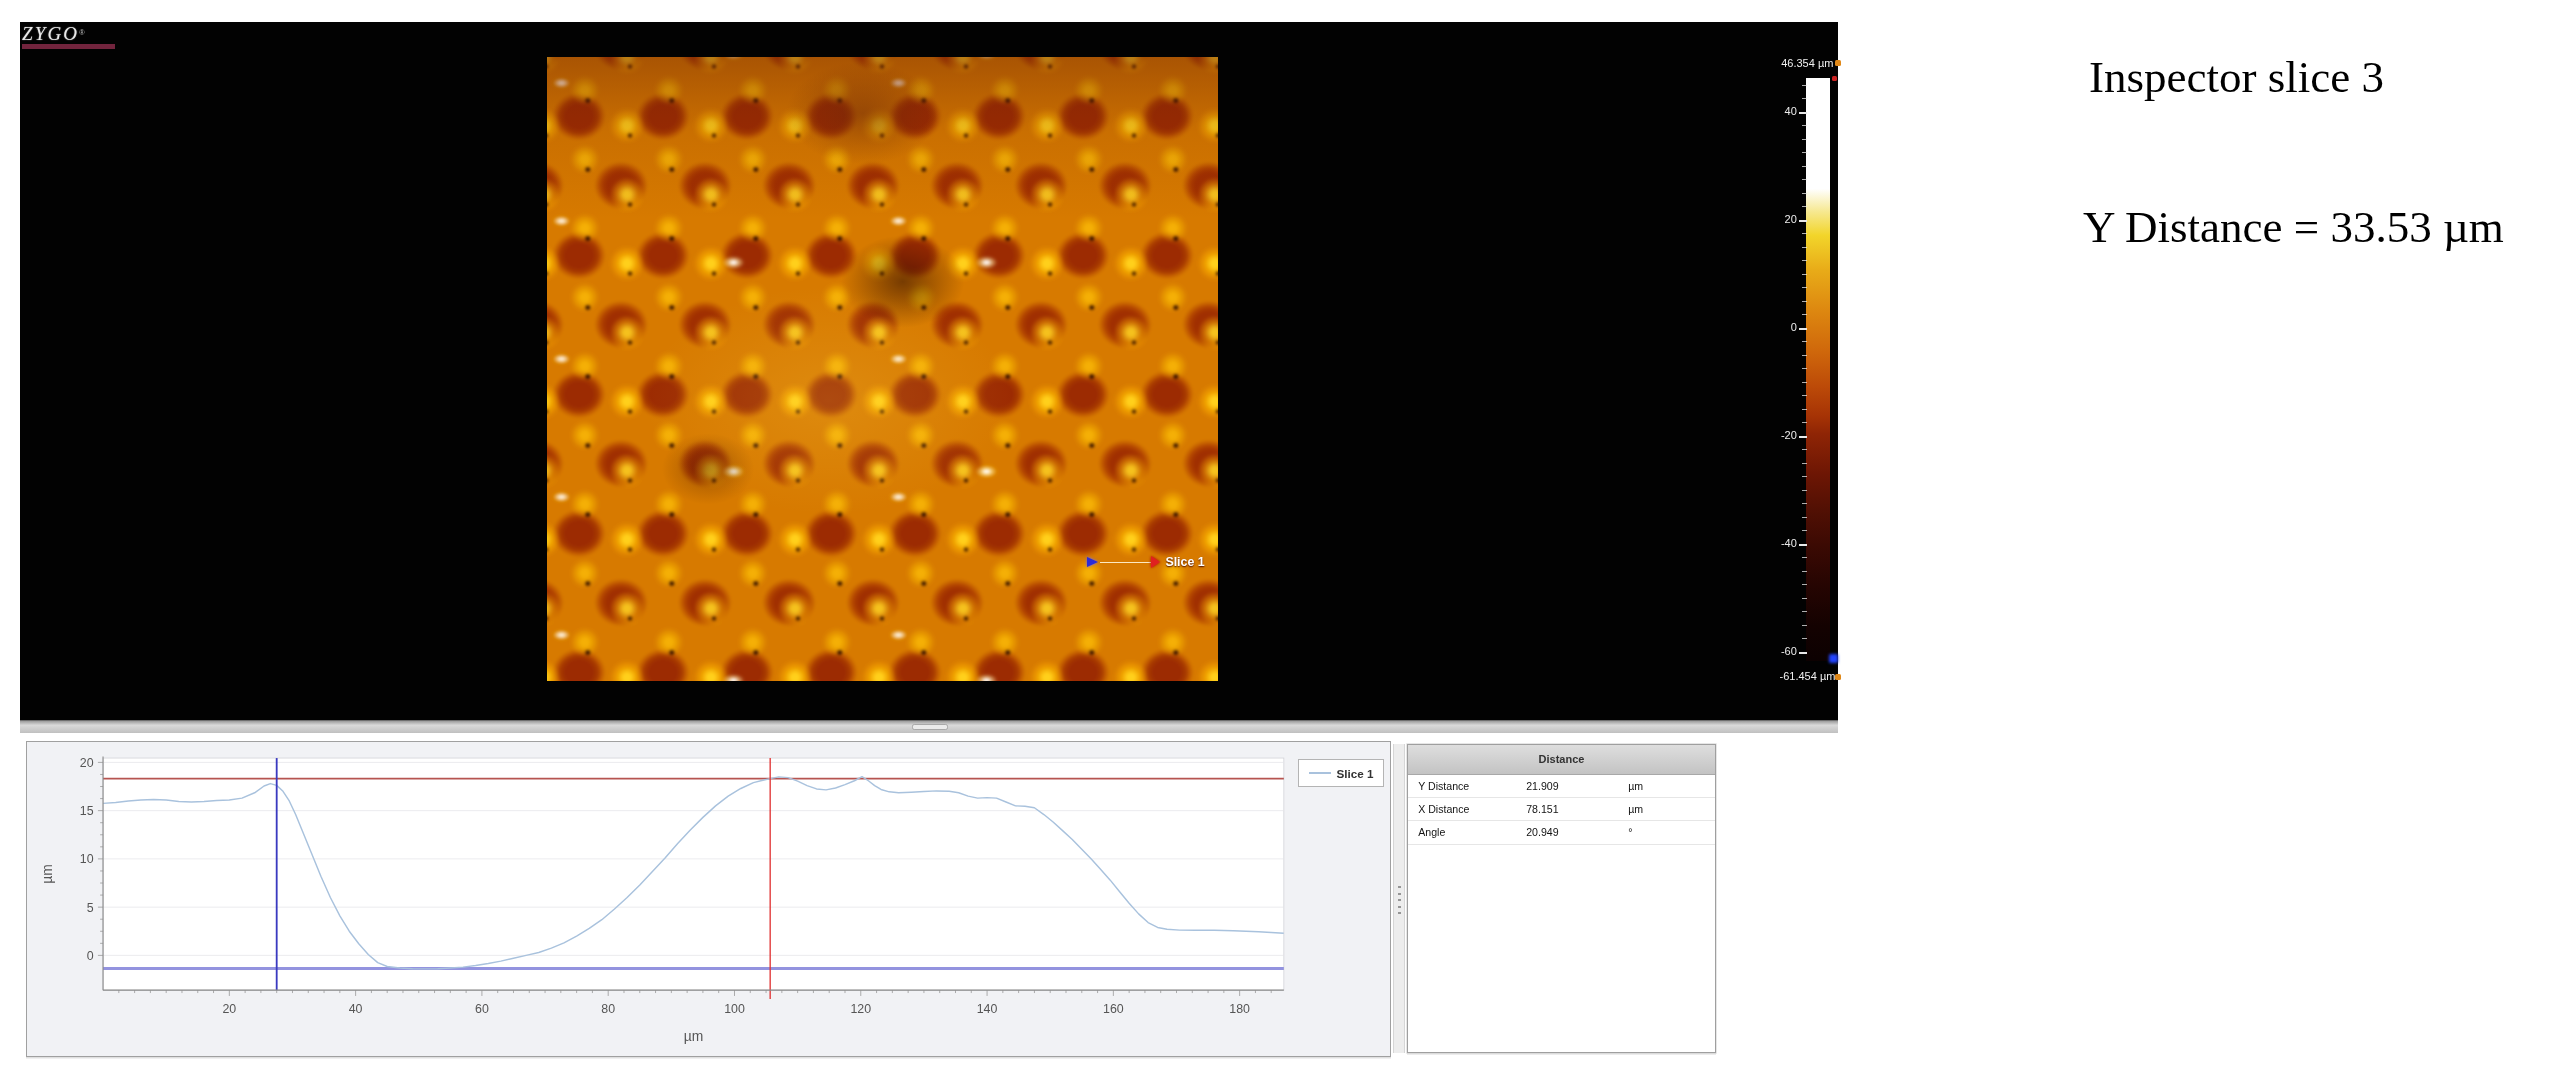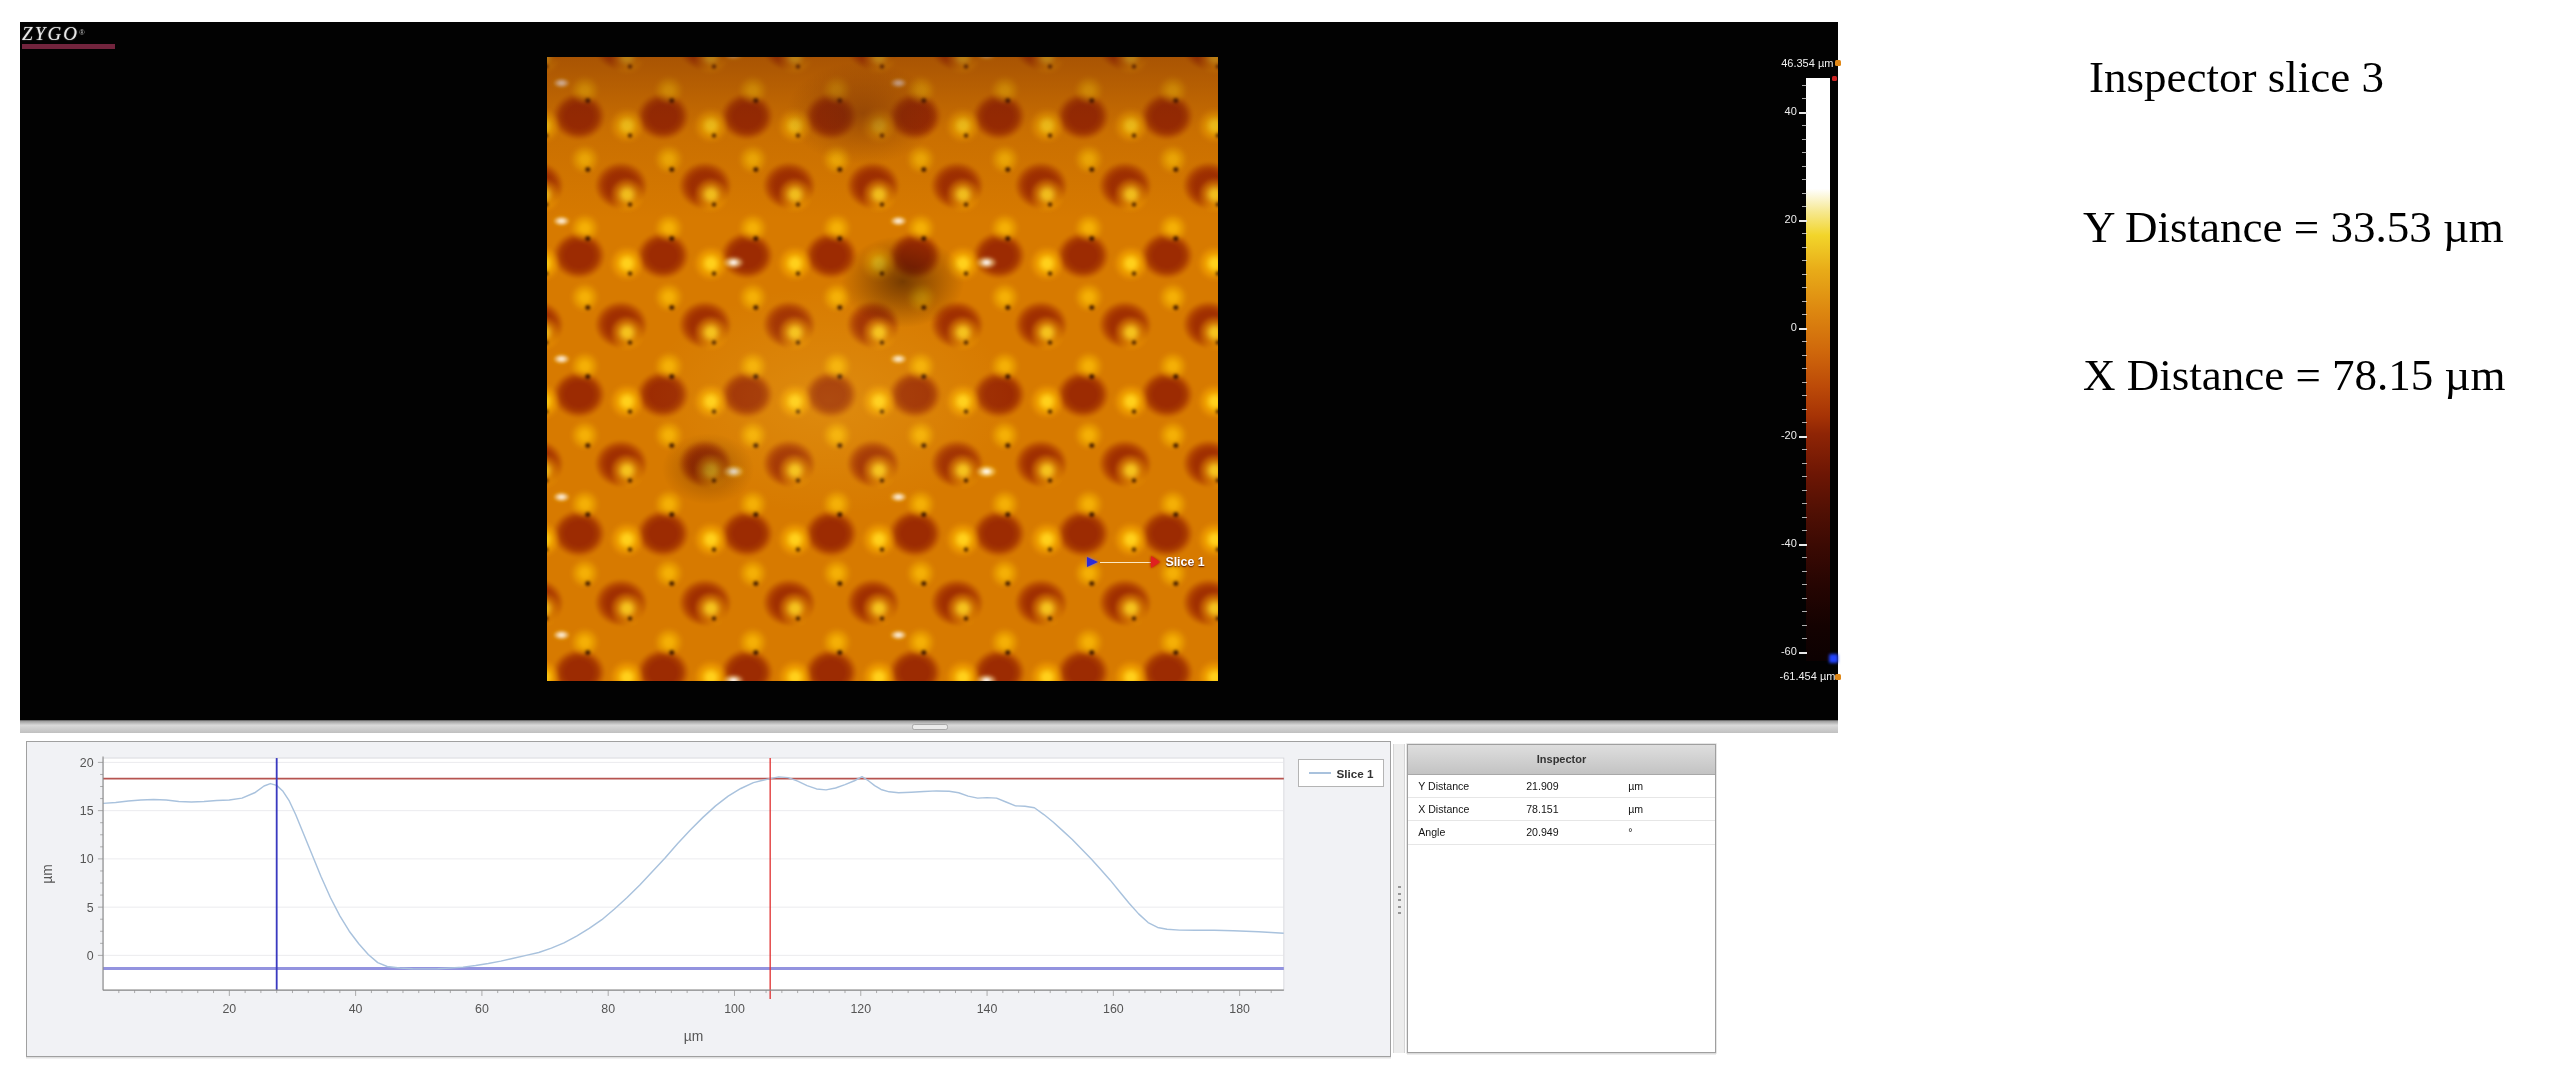--- a/index.html
+++ b/index.html
@@ -321,21 +321,21 @@
       <span class="legend-line"></span>
       <span class="legend-text">Slice 1</span>
     </div>
   </div>
 
   <div class="vsplit">
     <div class="vsplit-grip"></div>
   </div>
 
   <div class="inspector">
-    <div class="insp-header">Inspector</div>
+    <div class="insp-header">Distance</div>
     <div id="insp-rows">
         <div class="insp-row">
           <span>Y Distance</span>
           <span>21.909</span>
           <span>µm</span>
         </div>
         <div class="insp-row">
           <span>X Distance</span>
           <span>78.151</span>
           <span>µm</span>
@@ -343,16 +343,15 @@
         <div class="insp-row">
           <span>Angle</span>
           <span>20.949</span>
           <span>°</span>
         </div>
       </div>
   </div>
 
   <div class="caption cap1">Inspector slice 3</div>
   <div class="caption cap2">Y Distance = 33.53 µm</div>
-  <div class="caption cap3">X Distance = 78.15 µm</div>
 
 </div>
 
 
 </body></html>

